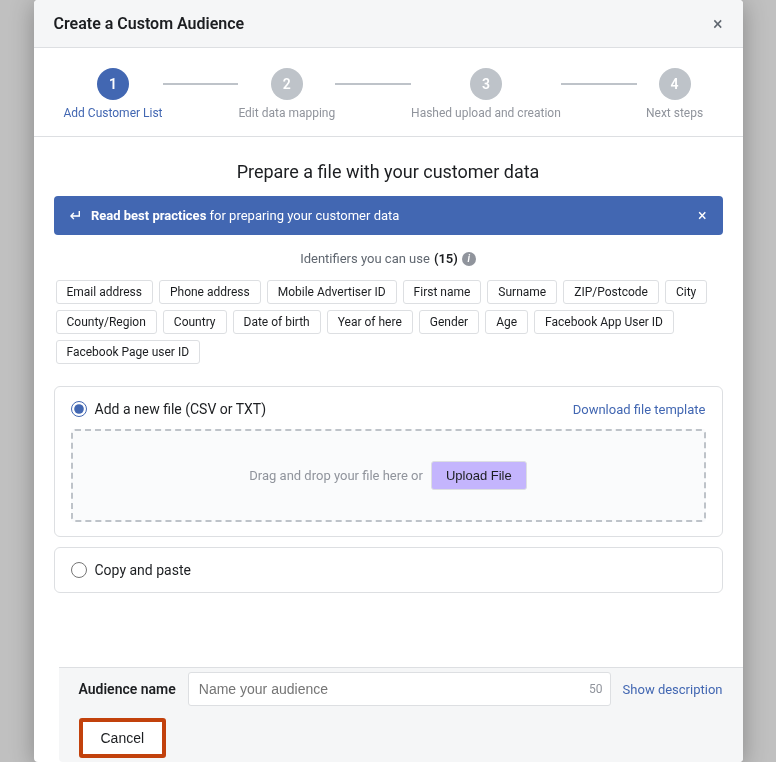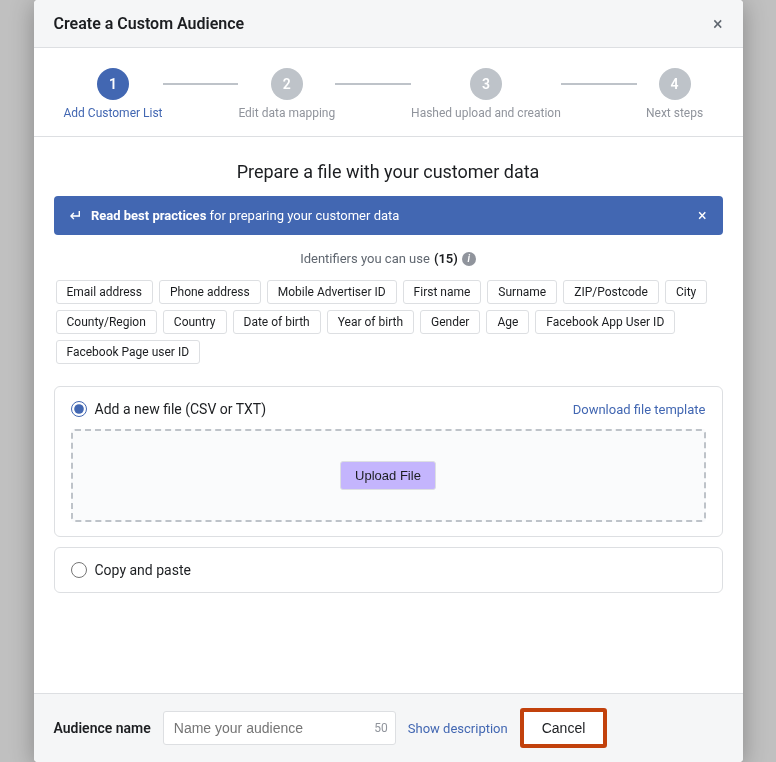--- a/index.html
+++ b/index.html
@@ -228,25 +228,26 @@
       background: #c4b5fd;
       color: #1c1e21;
       padding: 6px 14px;
       border-radius: 3px;
       font-size: 13px;
       cursor: pointer;
     }
     .modal-footer {
       background: #f5f6f7;
       border-top: 1px solid #dddfe2;
-      padding: 14px 20px;
-      display: flex;
-      flex-direction: row;
+      padding: 4px 20px;
+      display: flex;
+      flex-direction: column;
       gap: 12px;
       border-radius: 0 0 4px 4px;
+      margin-left: 25px;
     }
     .audience-name-row {
       display: flex;
       align-items: center;
       gap: 12px;
     }
     .audience-name-label {
       font-size: 14px;
       font-weight: 600;
       color: #1c1e21;
@@ -386,36 +387,37 @@
     <span class="tag">Email address</span>
         <span class="tag">Phone address</span>
         <span class="tag">Mobile Advertiser ID</span>
         <span class="tag">First name</span>
         <span class="tag">Surname</span>
         <span class="tag">ZIP/Postcode</span>
         <span class="tag">City</span>
         <span class="tag">County/Region</span>
         <span class="tag">Country</span>
         <span class="tag">Date of birth</span>
-        <span class="tag">Year of birth</span>
+        <span class="tag">Year of here</span>
         <span class="tag">Gender</span>
         <span class="tag">Age</span>
         <span class="tag">Facebook App User ID</span>
         <span class="tag">Facebook Page user ID</span>
       </div>
 
     <div class="options-section">
 
       <div class="option-card">
         <div class="option-header">
           <input type="radio" class="radio-input" name="upload-option" checked="" style="">
           <span class="option-label">Add a new file (CSV or TXT)</span>
           <a class="download-link">Download file template</a>
         </div>
         <div class="dropzone">
+          <span>Drag and drop your file here or</span>
           <button class="upload-btn">Upload File</button>
         </div>
       </div>
 
       <div class="option-card">
         <div class="option-header">
           <input type="radio" class="radio-input" name="upload-option" style="">
           <span class="option-label">Copy and paste</span>
         </div>
       </div>

